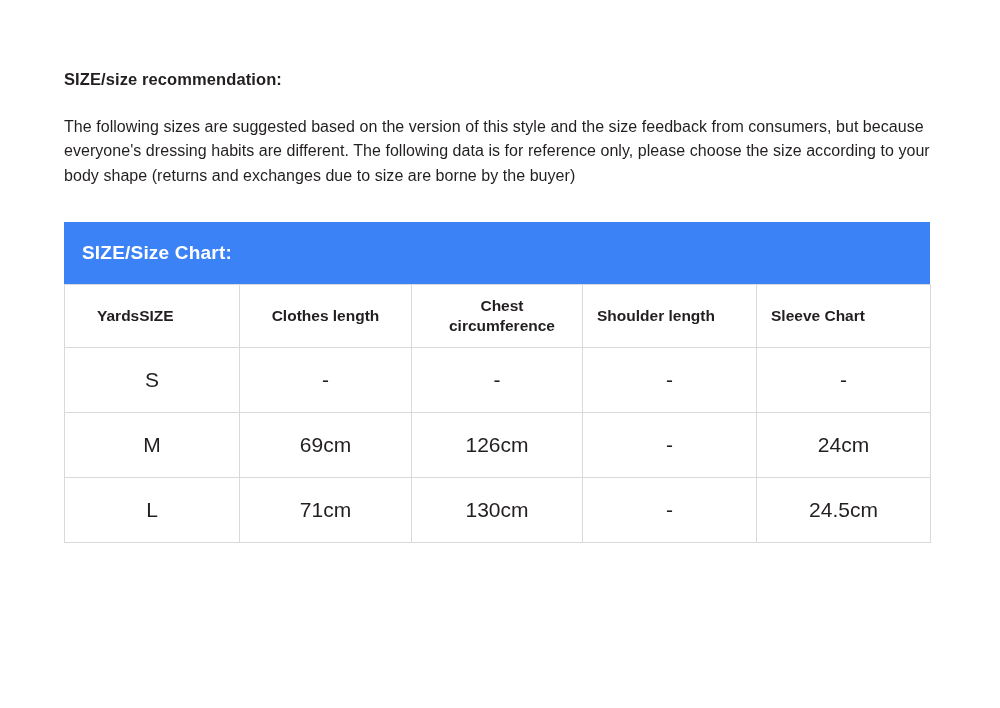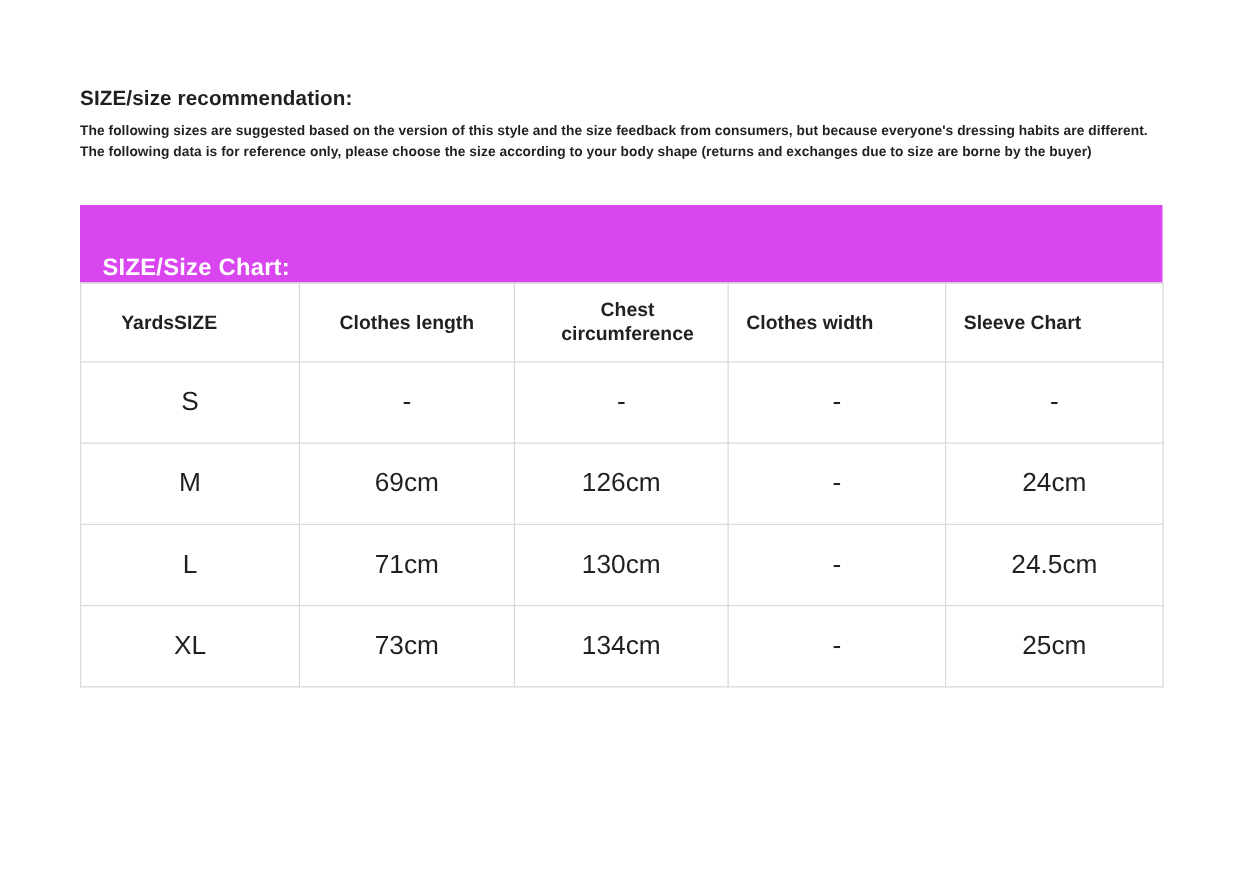--- a/index.html
+++ b/index.html
@@ -18,40 +18,40 @@
     position: relative;
     width: 1000px;
     height: 708px;
     box-sizing: border-box;
     padding: 70px 64px 0 64px;
   }
   .heading {
     font-size: 16.5px;
     font-weight: bold;
     letter-spacing: 0.1px;
-    margin: 0 0 8px 0;
+    margin: 0 0 26px 0;
     color: #231f20;
   }
   .intro {
-    font-size: 11px;
-    font-weight: bold;
+    font-size: 16px;
+    font-weight: normal;
     line-height: 1.52;
     letter-spacing: 0.05px;
     margin: 0 0 34px 0;
     color: #231f20;
     max-width: 880px;
   }
   .table-wrap {
     width: 866px;
   }
   .chart-title-bar {
-    background: #d946ef;
+    background: #3b82f6;
     height: 62px;
     display: flex;
-    align-items: flex-end;
+    align-items: center;
     padding-left: 18px;
     box-sizing: border-box;
   }
   .chart-title-bar span {
     color: #ffffff;
     font-size: 19px;
     font-weight: bold;
     letter-spacing: 0.2px;
   }
   table.size-chart {
@@ -122,21 +122,21 @@
         <col class="col-2">
         <col class="col-3">
         <col class="col-4">
         <col class="col-5">
       </colgroup>
       <thead>
         <tr>
           <th class="col-yards">YardsSIZE</th>
           <th>Clothes length</th>
           <th class="col-chest">Chest circumference</th>
-          <th class="col-shoulder">Clothes width</th>
+          <th class="col-shoulder">Shoulder length</th>
           <th class="col-sleeve">Sleeve Chart</th>
         </tr>
       </thead>
       <tbody>
         <tr>
           <td class="size-label">S</td>
           <td>-</td>
           <td>-</td>
           <td>-</td>
           <td>-</td>
@@ -148,24 +148,17 @@
           <td>-</td>
           <td>24cm</td>
         </tr>
         <tr>
           <td class="size-label">L</td>
           <td>71cm</td>
           <td>130cm</td>
           <td>-</td>
           <td>24.5cm</td>
         </tr>
-        <tr>
-          <td class="size-label">XL</td>
-          <td>73cm</td>
-          <td>134cm</td>
-          <td>-</td>
-          <td>25cm</td>
-        </tr>
       </tbody>
     </table>
 
   </div>
 </div>
 
 </body></html>

